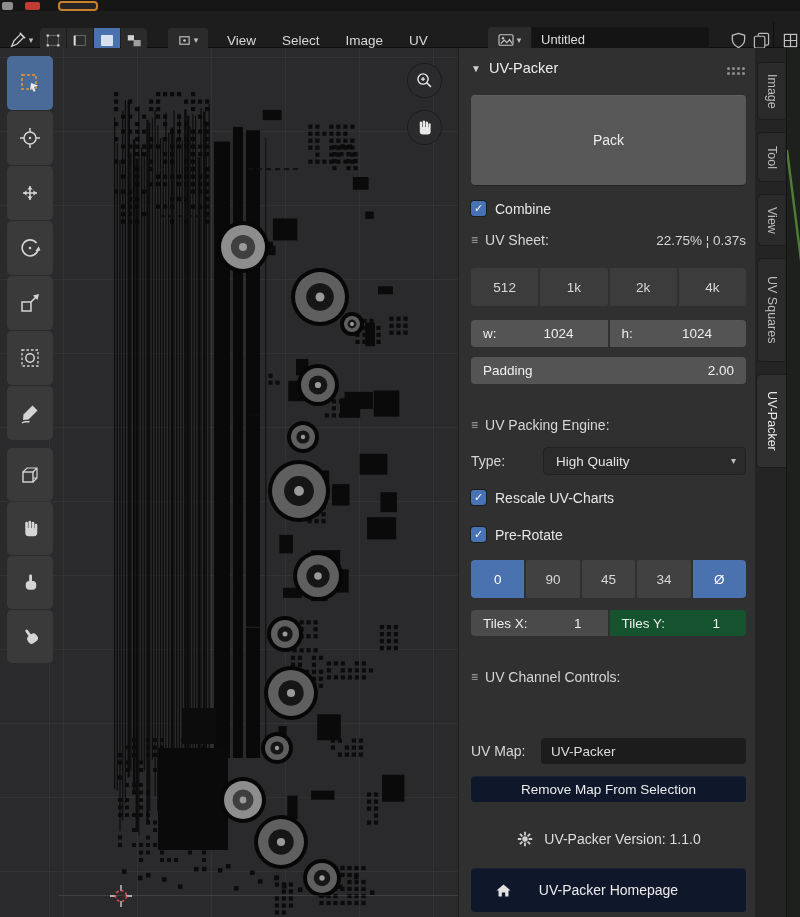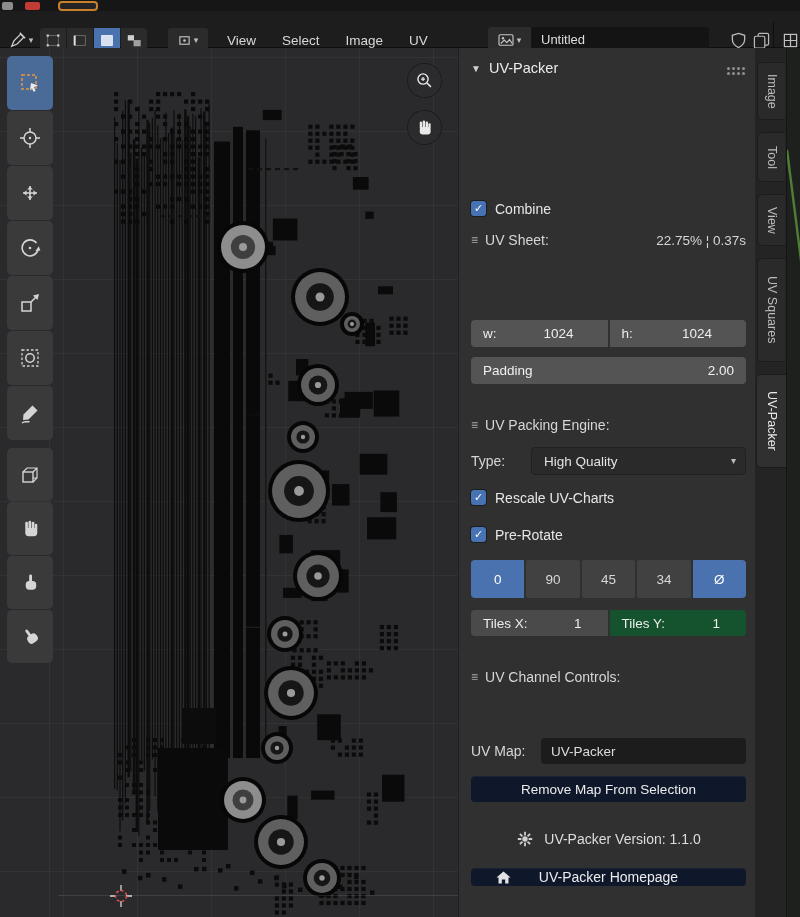--- a/index.html
+++ b/index.html
@@ -68,21 +68,21 @@
   .seg.mid{border-radius:2px}
   .seg.blue{background:#4a72ae;color:#fff}
   .seg.rot{background:#414141}
   .slider-seg{flex:1;position:relative;display:flex;align-items:center;background:#545454;font-size:13.5px;color:#ededed;height:100%}
   .slider-seg:first-child{border-radius:4px 0 0 4px}.slider-seg:last-child{border-radius:0 4px 4px 0}
   .slider-seg .lab{margin-left:12px}
   .slider-seg .val{margin-left:auto;margin-right:34px}
   .slider-seg .val.tiles{margin-right:26px}
   .padrow{position:absolute;left:12px;right:10px;background:#545454;border-radius:4px;display:flex;align-items:center;font-size:13.5px;color:#f0f0f0}
   .padrow .lab{margin-left:12px}.padrow .val{margin-left:auto;margin-right:12px}
-  .dropdown{position:absolute;left:72px;right:10px;height:28px;background:#2a2a2a;border:1px solid #212121;border-radius:4px;display:flex;align-items:center;font-size:13.5px;color:#e2e2e2}
+  .dropdown{position:absolute;left:84px;right:10px;height:28px;background:#2a2a2a;border:1px solid #212121;border-radius:4px;display:flex;align-items:center;font-size:13.5px;color:#e2e2e2}
   .dropdown .val{margin-left:12px}
   .dropdown .chev{margin-left:auto;margin-right:9px;font-size:10px}
   .textfield{position:absolute;left:82px;right:10px;height:26px;background:#1c1c1c;border-radius:4px;font-size:13.5px;color:#dcdcdc;display:flex;align-items:center}
   .textfield span{margin-left:10px}
   .btn-wide{position:absolute;left:12px;right:10px;background:#0f172a;box-shadow:inset 0 1px 0 rgba(255,255,255,.05)}
   .version-row{justify-content:center;gap:10px}
   .version-text{font-size:14px;color:#dddddd}
   .home-ic{position:absolute;left:24px}
 
   
@@ -948,34 +948,41 @@
   </div>
 </div>
 
 <div class="panel">
   <div class="prow" style="top:9px;height:22px">
     <span class="ptitle-tri">▼</span>
     <span class="ptitle">UV-Packer</span>
     <span class="dots"></span>
   </div>
 
+  <div class="btn btn-pack">Pack</div>
 
   <div class="prow" style="top:151px;height:19px">
     <span class="cb">
         <span>✓</span>
       </span>
     <span class="cb-label">Combine</span>
   </div>
 
   <div class="prow" style="top:182px;height:20px">
     <span class="sec-ic">≡</span>
     <span class="sec-label">UV Sheet:</span>
     <span class="sec-value">22.75% ¦ 0.37s</span>
   </div>
 
+  <div class="segrow" style="top:220px;height:38px">
+    <div class="seg">512</div>
+    <div class="seg mid">1k</div>
+    <div class="seg mid">2k</div>
+    <div class="seg">4k</div>
+  </div>
 
   <div class="segrow" style="top:272px;height:27px">
     <div class="slider-seg">
       <span class="lab">w:</span>
       <span class="val">1024</span>
     </div>
     <div class="slider-seg">
       <span class="lab">h:</span>
       <span class="val">1024</span>
     </div>
@@ -1050,21 +1057,21 @@
   <div class="prow version-row" style="top:778px;height:26px">
     <svg width="18" height="18" viewBox="0 0 20 20">
         <g stroke="#cfcfcf" stroke-width="2">
           <path d="M10 2v4M10 14v4M2 10h4M14 10h4M4.3 4.3l2.9 2.9M12.8 12.8l2.9 2.9M15.7 4.3l-2.9 2.9M7.2 12.8l-2.9 2.9"></path>
         </g>
         <circle cx="10" cy="10" r="3" fill="#cfcfcf"></circle>
       </svg>
     <span class="version-text">UV-Packer Version: 1.1.0</span>
   </div>
 
-  <div class="btn btn-wide" style="top:820px;height:18px;position:absolute">
+  <div class="btn btn-wide" style="top:820px;height:44px;position:absolute">
     <svg class="home-ic" width="17" height="15" viewBox="0 0 18 16">
         <path d="M9 1.5 16.5 8h-2.2v6.5H10.8V10H7.2v4.5H3.7V8H1.5Z" fill="#e2e2e2"></path>
       </svg>
     <span>UV-Packer Homepage</span>
   </div>
 </div>
 
 <div class="tabs-col">
   <div class="vtab t0">Image</div>
   <div class="vtab t1">Tool</div>

